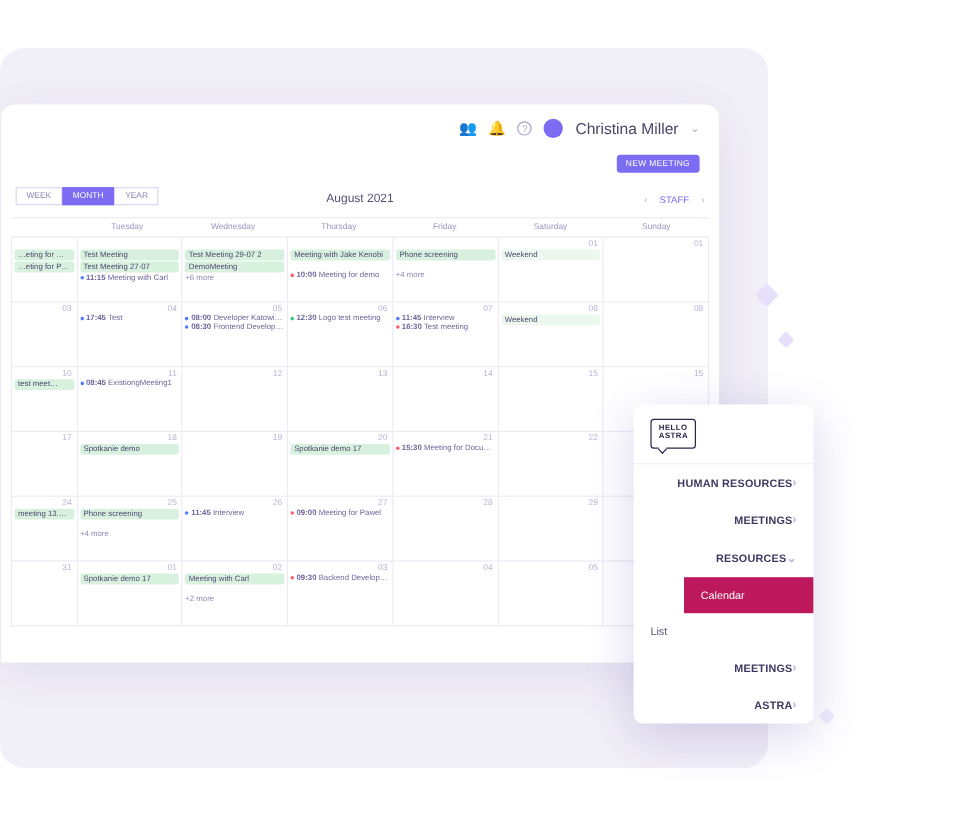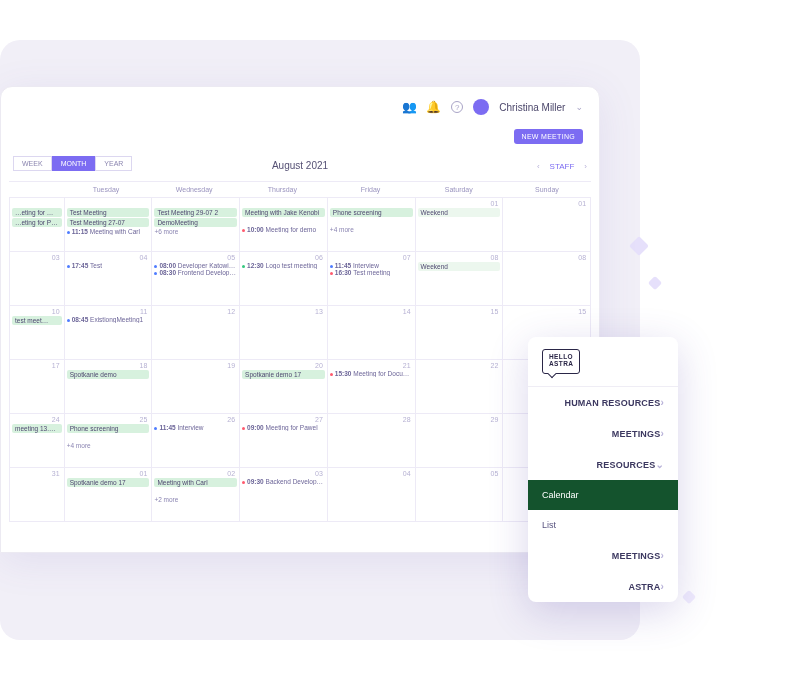--- a/index.html
+++ b/index.html
@@ -43,21 +43,21 @@
     color: #a9a4c7;
     display: inline-flex; align-items: center; justify-content: center;
     font-size: 12px;
   }
   .avatar {
     width: 16px; height: 16px;
     background: #7c6cf2;
     border-radius: 50%;
     display: inline-block;
   }
-  .username { font-size: 10px; color: #4b466a; }
+  .username { font-size: 13px; color: #4b466a; }
   .chev-sm { font-size: 9px; color: #a9a4c7; }
   .btn-new {
     margin: 6px 8px 0 0;
     float: right;
     background: #7c6cf2;
     color: #fff;
     border: none;
     font-size: 7px;
     letter-spacing: 0.3px;
     padding: 4px 8px;
@@ -189,22 +189,23 @@
     cursor:pointer;
   }
   .nav-item .chev { color:#b7b1d8; font-size:10px;}
   .nav-sub {
     padding:10px 14px;
     font-size:9px;
     color:#5a5580;
     cursor:pointer;
   }
   .nav-sub.active {
-    background:#14532d;
+    background:#be185d;
     color:#fff;
+    margin-left:42px;
   }
 </style>
 </head>
 <body>
 
 <div class="bg-shadow"></div>
 <span class="diamond" style="left:632px;top:239px;"></span>
 <span class="diamond" style="left:650px;top:278px;width:10px;height:10px;"></span>
 <span class="diamond" style="left:684px;top:592px;width:10px;height:10px;opacity:.6"></span>
 

